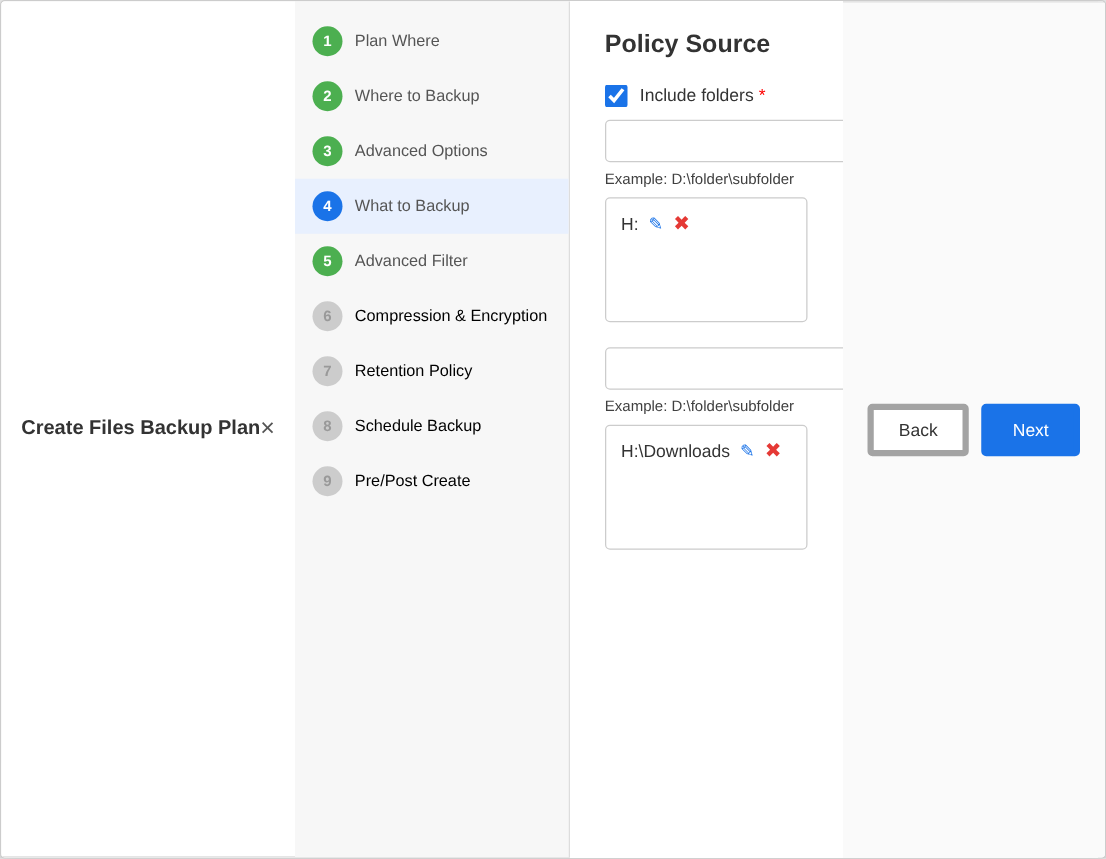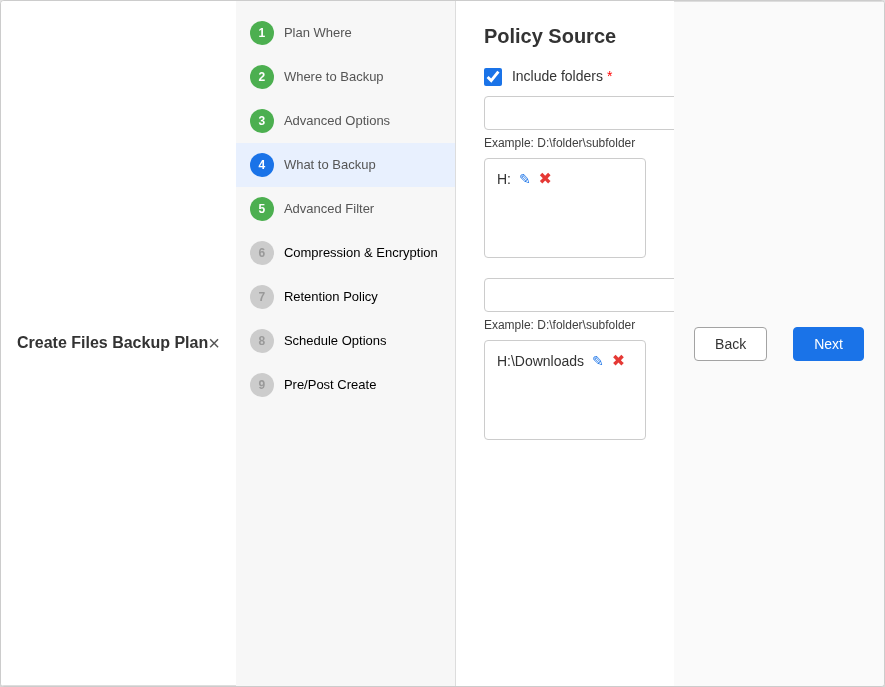--- a/index.html
+++ b/index.html
@@ -220,33 +220,32 @@
       border-top: 1px solid #ddd;
       background: #fafafa;
       gap: 10px;
     }
 
     .btn {
       padding: 8px 20px;
       border-radius: 4px;
       font-size: 14px;
       cursor: pointer;
-      border: 1px solid #a3a3a3;
+      border: 5px solid #a3a3a3;
     }
 
     .btn-back {
       background: #fff;
       color: #333;
     }
 
     .btn-next {
       background: #1a73e8;
       color: #fff;
       border-color: #1a73e8;
-      margin-left: 16px;
     }
 
     
     .main-content::-webkit-scrollbar { width: 6px; }
     .main-content::-webkit-scrollbar-track { background: #f1f1f1; }
     .main-content::-webkit-scrollbar-thumb { background: #bbb; border-radius: 3px; }
   </style>
 </head>
 <body>
 
@@ -284,21 +283,21 @@
         <div class="sidebar-item disabled">
       <div class="step-badge disabled">6</div>
       <span class="sidebar-item-label">Compression &amp; Encryption</span>
     </div>
         <div class="sidebar-item disabled">
       <div class="step-badge disabled">7</div>
       <span class="sidebar-item-label">Retention Policy</span>
     </div>
         <div class="sidebar-item disabled">
       <div class="step-badge disabled">8</div>
-      <span class="sidebar-item-label">Schedule Options</span>
+      <span class="sidebar-item-label">Schedule Backup</span>
     </div>
         <div class="sidebar-item disabled">
       <div class="step-badge disabled">9</div>
       <span class="sidebar-item-label">Pre/Post Create</span>
     </div>
       </div>
 
     <div class="main-content">
       <div class="section-title">Policy Source</div>
 

